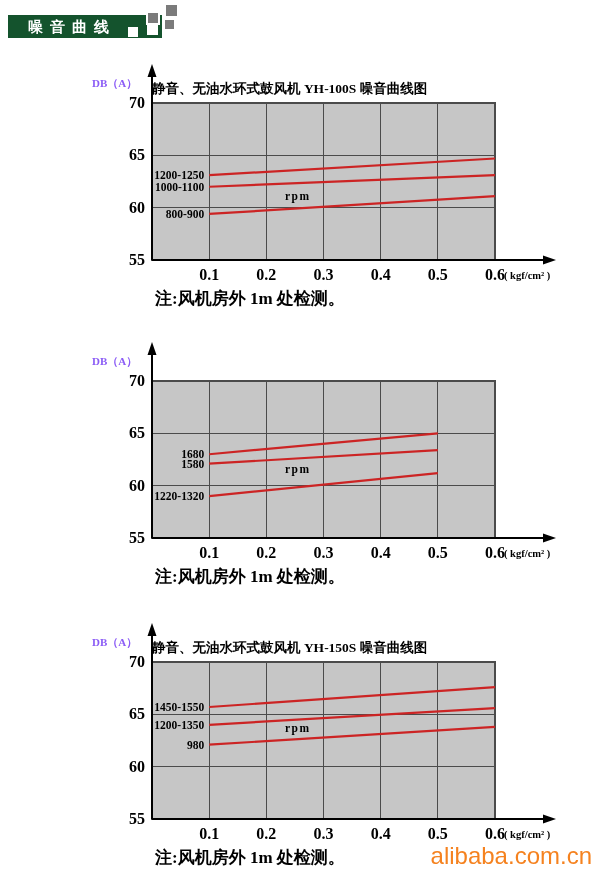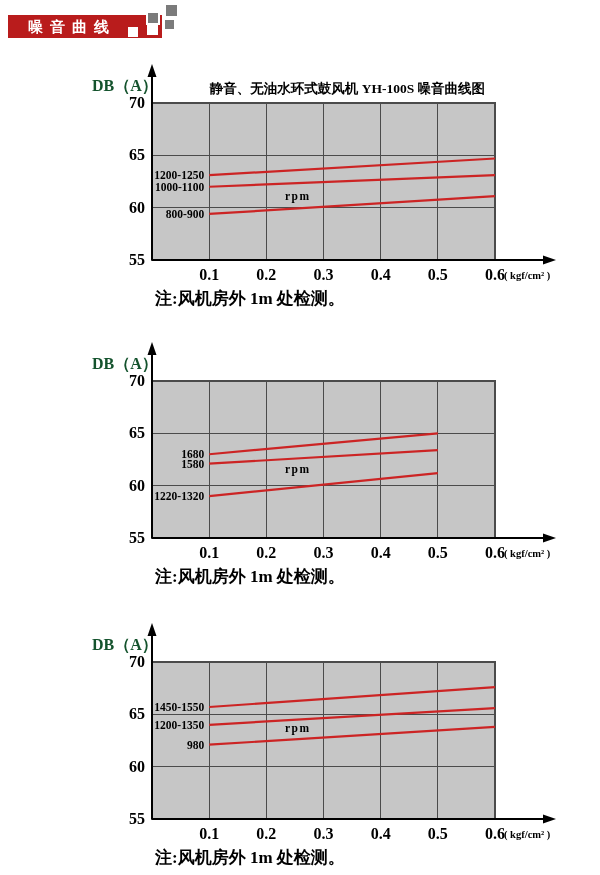--- a/index.html
+++ b/index.html
@@ -7,36 +7,36 @@
         font-family:"Liberation Serif",serif;}
   
   #header-bar{position:absolute;left:8px;top:15px;width:154px;height:23px;}
   #header-text{position:absolute;left:20px;top:0;height:23px;line-height:23px;
       color:#ffffff;font-family:"Liberation Sans",sans-serif;font-weight:bold;
       font-size:15px;letter-spacing:7px;}
   .sq{position:absolute;}
   
   .chart{position:absolute;left:0;width:600px;height:260px;}
   .chart svg{position:absolute;left:0;top:0;}
-  .ylabel{position:absolute;left:92px;top:16px;font-weight:bold;font-size:16px;color:#14532d;}
-  .ctitle{position:absolute;left:152px;top:20px;width:343px;text-align:center;
-      font-weight:bold;font-size:13.5px;color:#000;margin-left:24px;}
+  .ylabel{position:absolute;left:92px;top:16px;font-weight:bold;font-size:11px;color:#8b5cf6;}
+  .ctitle{position:absolute;left:152px;top:20px;width:343px;text-align:left;
+      font-weight:bold;font-size:13.5px;color:#000;}
   .note{position:absolute;left:155px;top:227px;font-weight:bold;font-size:17px;color:#000;}
   .tick{font-family:"Liberation Serif",serif;font-weight:bold;font-size:16px;fill:#000;}
   .unit{font-family:"Liberation Serif",serif;font-weight:bold;font-size:10.5px;fill:#000;}
   .slabel{font-family:"Liberation Serif",serif;font-weight:bold;font-size:11.5px;fill:#000;}
   #watermark{position:absolute;right:8px;top:842px;font-family:"Liberation Sans",sans-serif;
       font-size:24px;font-weight:normal;}
 </style>
 </head>
 <body>
 
 <div id="page">
 
-  <div id="header-bar" style="background: #b91c1c; text-align: right;">
+  <div id="header-bar" style="background: #14532d; text-align: right;">
     <span id="header-text">噪音曲线</span>
   </div>
   <div>
     <div class="sq" style="left: 128px; top: 27px; width: 10px; height: 10px; background: rgb(255, 255, 255);"></div>
     <div class="sq" style="left: 146px; top: 11px; width: 10px; height: 10px; border: 2px solid rgb(255, 255, 255); background: rgb(123, 123, 123);"></div>
     <div class="sq" style="left: 147px; top: 24px; width: 11px; height: 11px; background: rgb(255, 255, 255);"></div>
     <div class="sq" style="left: 166px; top: 5px; width: 11px; height: 11px; background: rgb(123, 123, 123);"></div>
     <div class="sq" style="left: 165px; top: 20px; width: 9px; height: 9px; background: rgb(123, 123, 123);"></div>
   </div>
 
@@ -114,20 +114,21 @@
         <text x="204.16666666666669" y="129.68666666666667" text-anchor="end" class="slabel">1580</text>
         <line x1="209.16666666666669" y1="158.13333333333333" x2="437.83333333333337" y2="135.10666666666663" stroke="#cc2424" stroke-width="2.2"></line>
         <text x="204.16666666666669" y="162.13333333333333" text-anchor="end" class="slabel">1220-1320</text>
         <text x="297.775" y="135.10666666666663" text-anchor="middle" class="slabel" letter-spacing="1.5">rpm</text>
       </svg>
     <div class="note">注:风机房外 1m 处检测。</div>
   </section>
 
   <section class="chart" style="top:619px">
     <div class="ylabel">DB（A）</div>
+    <div class="ctitle">静音、无油水环式鼓风机 YH-150S 噪音曲线图</div>
     <svg width="600" height="260">
         <rect x="152" y="43" width="343" height="157" fill="#c6c6c6" stroke="#4b4b4b" stroke-width="1.2" shape-rendering="crispEdges"></rect>
         <line x1="152" y1="43" x2="495" y2="43" stroke="#4b4b4b" stroke-width="1.2" shape-rendering="crispEdges"></line>
         <text x="145" y="48" text-anchor="end" class="tick">70</text>
         <line x1="152" y1="95.33333333333334" x2="495" y2="95.33333333333334" stroke="#4b4b4b" stroke-width="1.2" shape-rendering="crispEdges"></line>
         <text x="145" y="100.33333333333334" text-anchor="end" class="tick">65</text>
         <line x1="152" y1="147.66666666666669" x2="495" y2="147.66666666666669" stroke="#4b4b4b" stroke-width="1.2" shape-rendering="crispEdges"></line>
         <text x="145" y="152.66666666666669" text-anchor="end" class="tick">60</text>
         <line x1="152" y1="200" x2="495" y2="200" stroke="#4b4b4b" stroke-width="1.2" shape-rendering="crispEdges"></line>
         <text x="145" y="205" text-anchor="end" class="tick">55</text>
@@ -151,13 +152,14 @@
         <text x="204.16666666666669" y="92.00666666666665" text-anchor="end" class="slabel">1450-1550</text>
         <line x1="209.16666666666669" y1="105.8" x2="495" y2="89.05333333333338" stroke="#cc2424" stroke-width="2.2"></line>
         <text x="204.16666666666669" y="109.8" text-anchor="end" class="slabel">1200-1350</text>
         <line x1="209.16666666666669" y1="125.68666666666665" x2="495" y2="107.89333333333337" stroke="#cc2424" stroke-width="2.2"></line>
         <text x="204.16666666666669" y="129.68666666666667" text-anchor="end" class="slabel">980</text>
         <text x="297.775" y="113.1266666666667" text-anchor="middle" class="slabel" letter-spacing="1.5">rpm</text>
       </svg>
     <div class="note">注:风机房外 1m 处检测。</div>
   </section>
 
+  <div id="watermark" style="color: rgb(245, 130, 31);">alibaba.com.cn</div>
 </div>
 
 </body></html>

